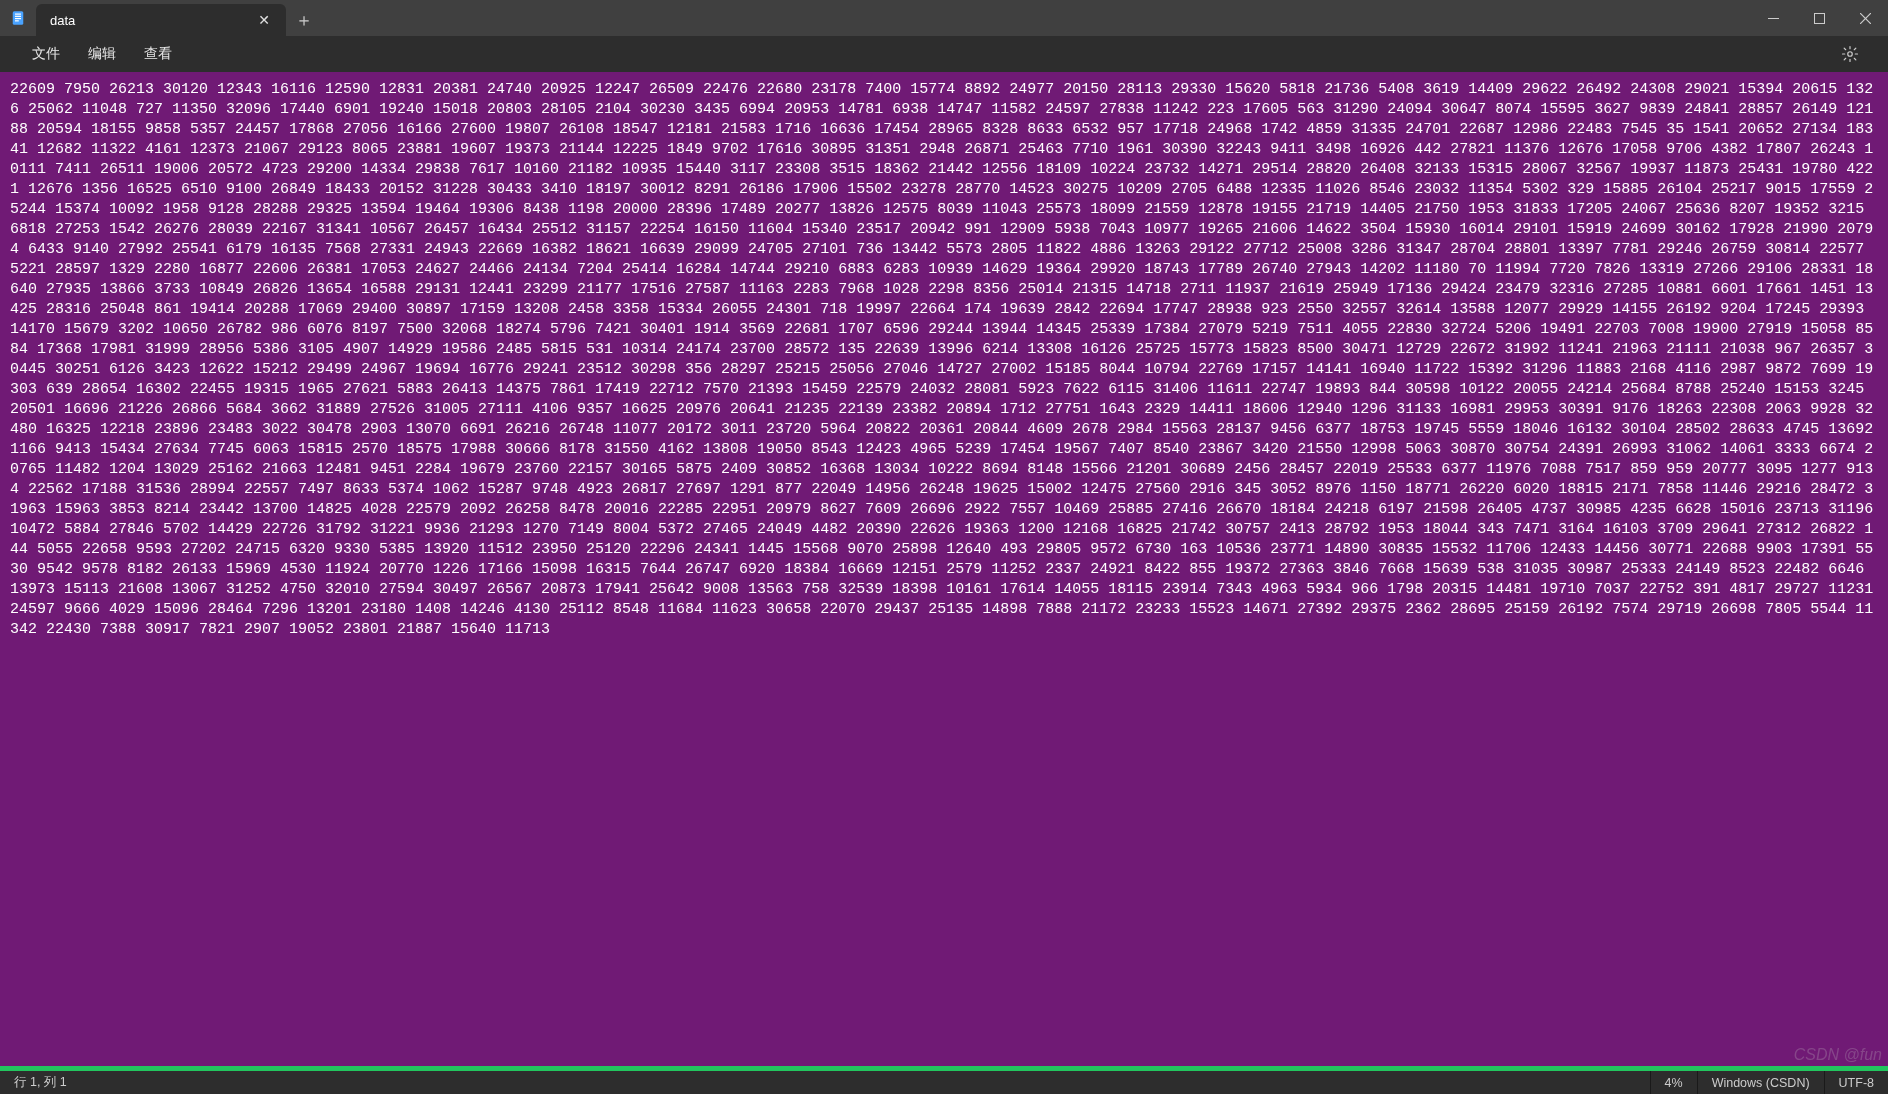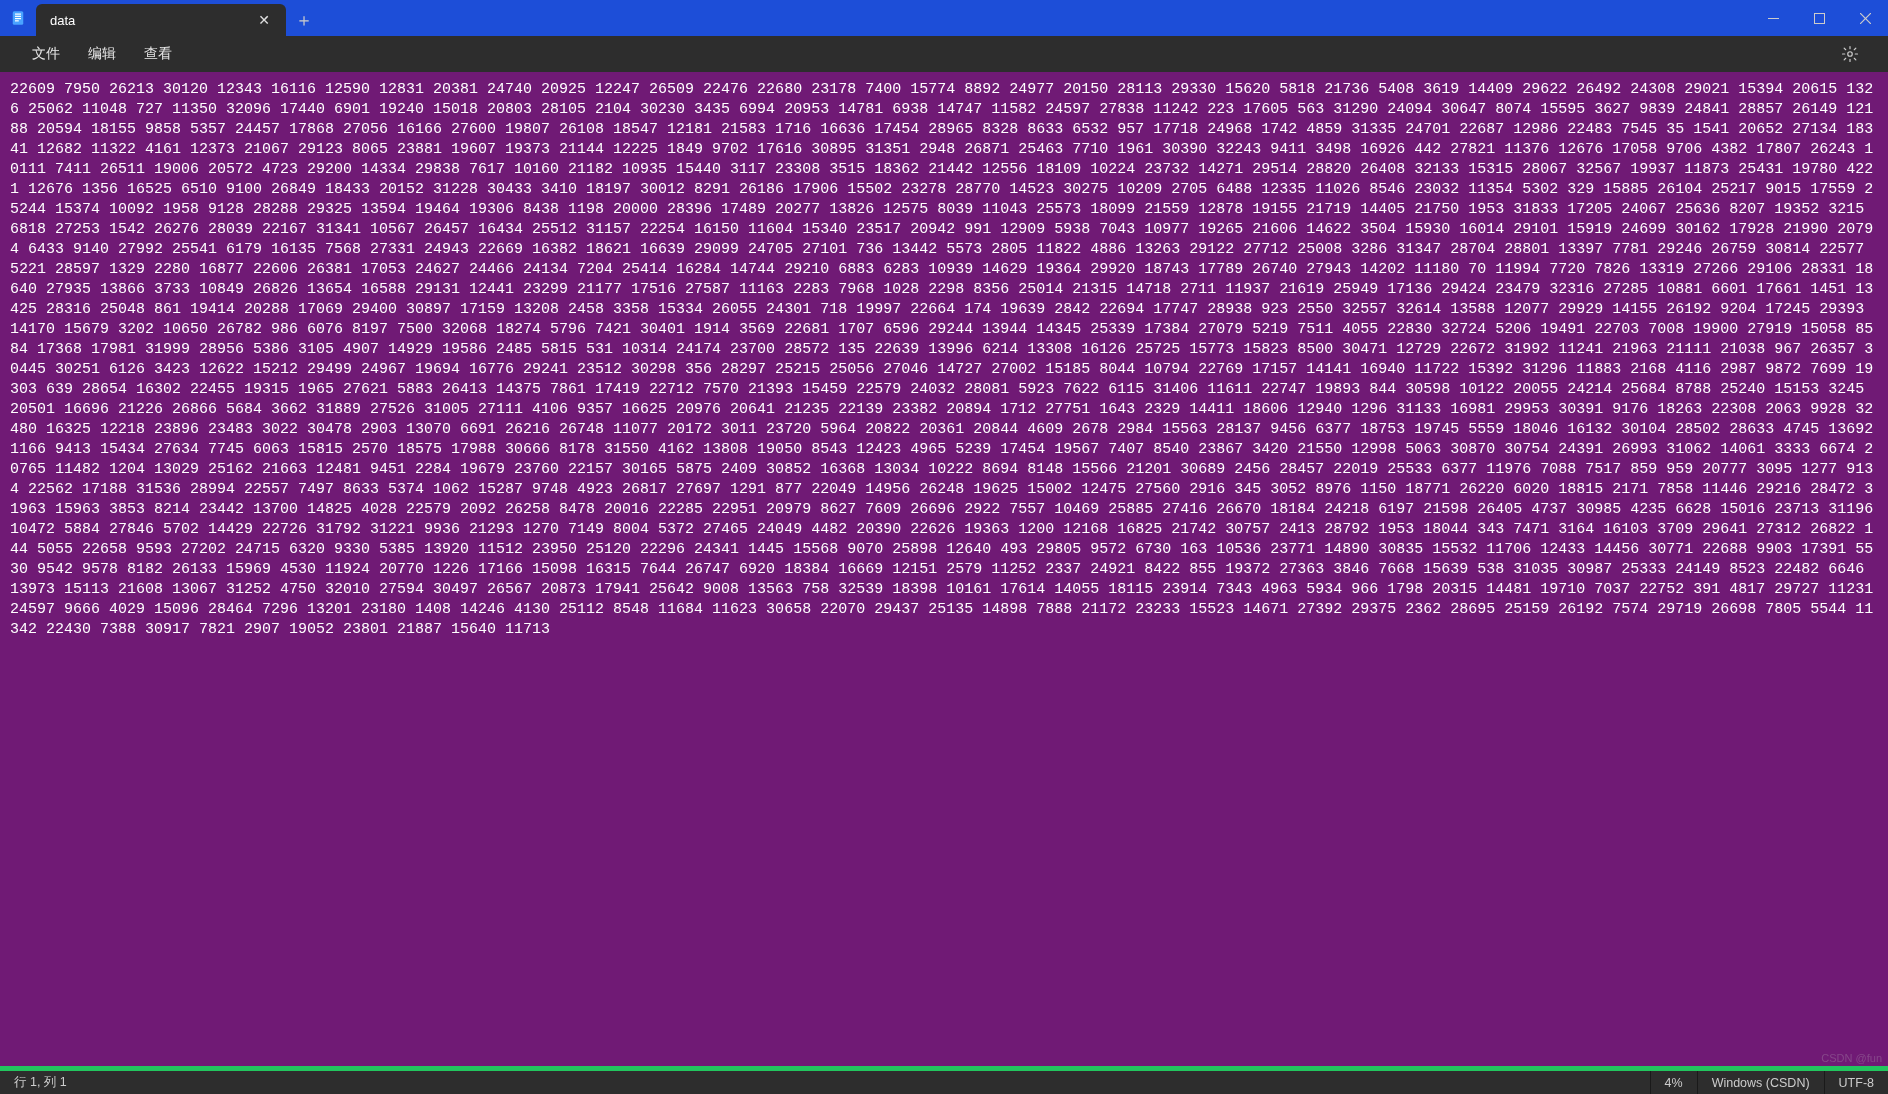--- a/index.html
+++ b/index.html
@@ -5,21 +5,21 @@
   * { margin: 0; padding: 0; box-sizing: border-box; }
   html, body {
     width: 100%; height: 100%;
     background: #1e1e1e;
     font-family: "Segoe UI", "Microsoft YaHei", sans-serif;
     color: #e0e0e0;
     overflow: hidden;
   }
   .titlebar {
     height: 36px;
-    background: #1d4ed8;
+    background: #404040;
     display: flex;
     align-items: stretch;
     user-select: none;
   }
   .app-icon {
     width: 36px;
     display: flex;
     align-items: center;
     justify-content: center;
   }
@@ -122,24 +122,25 @@
     padding: 0 14px;
     border-left: 1px solid #1a1a1a;
     cursor: pointer;
   }
   .status-cell.first { border-left: none; }
   .status-spacer { flex: 1; }
   .watermark {
     position: fixed;
     right: 6px;
     bottom: 30px;
-    font-size: 11px;
+    font-size: 16px;
     color: rgba(200,200,200,0.25);
     pointer-events: none;
     font-family: sans-serif;
+    font-style: italic;
   }
 </style>
 </head>
 <body>
 
 <div class="titlebar">
   <div class="app-icon">
     <svg viewBox="0 0 24 24">
         <rect x="5" y="3" width="14" height="18" rx="2" fill="#4aa3ff"></rect>
         <rect x="8" y="6" width="8" height="1.6" fill="#fff"></rect>

